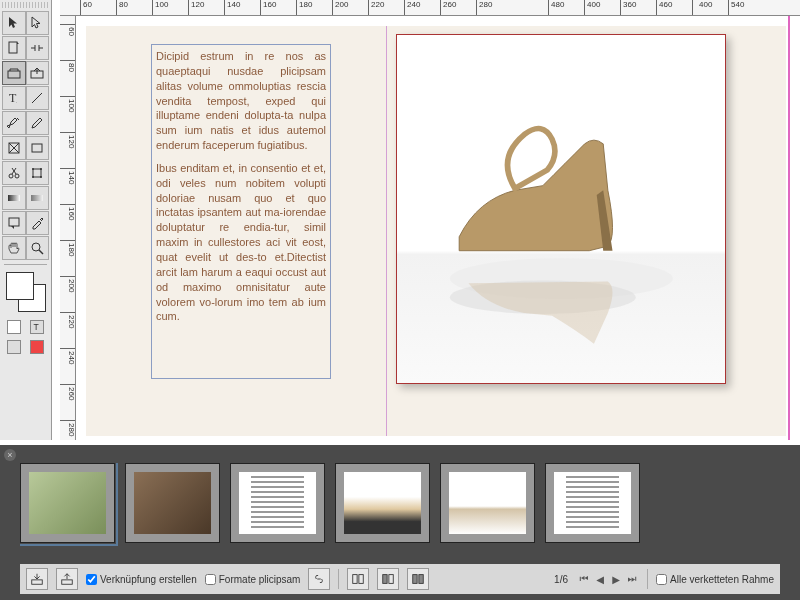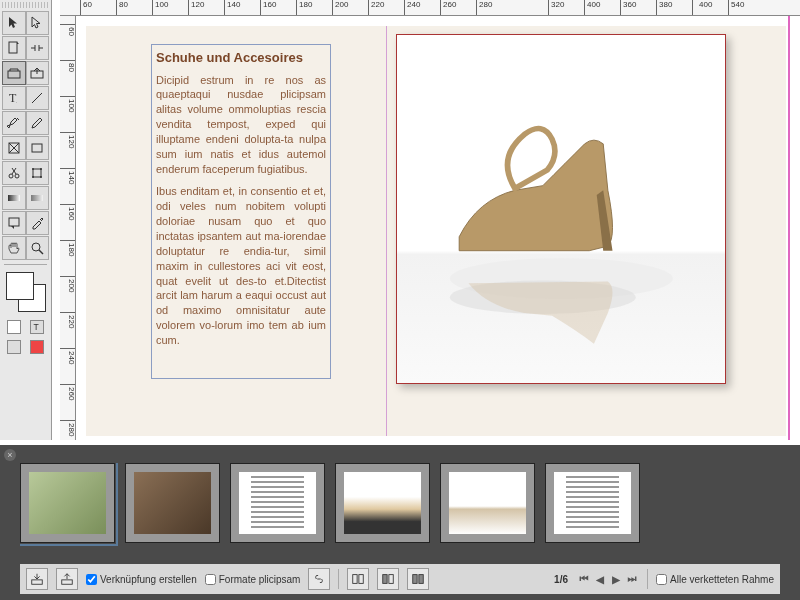--- a/index.html
+++ b/index.html
@@ -43,21 +43,21 @@
 .thumb { width: 95px; height: 80px; background: #999; border: 1px solid #222; position: relative; flex-shrink: 0; }
 .thumb.selected { outline: 2px solid #5a7a9a; outline-offset: 1px; }
 .thumb-inner { position: absolute; inset: 8px; background: #fff; display: flex; align-items: center; justify-content: center; }
 .thumb-lines { width: 70%; background: repeating-linear-gradient(to bottom, #999, #999 2px, #fff 2px, #fff 5px); height: 55px; }
 
 .panel-toolbar { position: absolute; left: 20px; bottom: 6px; right: 20px; height: 30px; background: #d8d8d8; display: flex; align-items: center; padding: 0 6px; gap: 8px; font-size: 10px; color: #333; }
 .ptb-btn { width: 22px; height: 22px; background: #e8e8e8; border: 1px solid #999; display: flex; align-items: center; justify-content: center; cursor: pointer; }
 .ptb-check { display: flex; align-items: flex-end; gap: 3px; }
 .ptb-check input { width: 11px; height: 11px; }
 .ptb-sep { width: 1px; height: 20px; background: #aaa; }
-.ptb-nav { display: flex; align-items: center; gap: 2px; font-weight: bold; }
+.ptb-nav { display: flex; align-items: center; gap: 2px; }
 .nav-arrow { width: 14px; height: 14px; cursor: pointer; display: flex; align-items: center; justify-content: center; color: #555; }
 .ptb-page { min-width: 28px; text-align: center; }
 
 .shoe-svg { width: 85%; height: 85%; }
 </style>
 </head>
 <body>
 
 <div class="toolbox">
   <div class="tool-grip"></div>
@@ -226,24 +226,24 @@
       <div class="ruler-h-tick" style="left: 128px;">120</div>
       <div class="ruler-h-tick" style="left: 164px;">140</div>
       <div class="ruler-h-tick" style="left: 200px;">160</div>
       <div class="ruler-h-tick" style="left: 236px;">180</div>
       <div class="ruler-h-tick" style="left: 272px;">200</div>
       <div class="ruler-h-tick" style="left: 308px;">220</div>
       <div class="ruler-h-tick" style="left: 344px;">240</div>
       <div class="ruler-h-tick" style="left: 380px;">260</div>
       <div class="ruler-h-tick" style="left: 416px;">280</div>
       <div class="ruler-h-tick" style="left: 452px; margin-top: 36px;">300</div>
-      <div class="ruler-h-tick" style="left: 488px;">320</div>
+      <div class="ruler-h-tick" style="left: 488px;">480</div>
       <div class="ruler-h-tick" style="left: 524px;">400</div>
       <div class="ruler-h-tick" style="left: 560px; text-align: center;">360</div>
-      <div class="ruler-h-tick" style="left: 596px;">380</div>
+      <div class="ruler-h-tick" style="left: 596px;">460</div>
       <div class="ruler-h-tick" style="left: 632px; padding-left: 6px;">400</div>
       <div class="ruler-h-tick" style="left: 668px;">540</div>
     </div>
 </div>
 <div class="ruler-v" id="ruler-v-marks">
     <div class="ruler-v-tick" style="top: 8px;">60</div>
     <div class="ruler-v-tick" style="top: 44px;">80</div>
     <div class="ruler-v-tick" style="top: 80px;">100</div>
     <div class="ruler-v-tick" style="top: 116px;">120</div>
     <div class="ruler-v-tick" style="top: 152px;">140</div>
@@ -254,21 +254,20 @@
     <div class="ruler-v-tick" style="top: 332px;">240</div>
     <div class="ruler-v-tick" style="top: 368px;">260</div>
     <div class="ruler-v-tick" style="top: 404px;">280</div>
   </div>
 
 <div class="canvas">
   <div class="page">
     <div class="page-margin"></div>
 
     <div class="text-frame">
-      <h3>Schuhe und Accesoires</h3>
       <p>Dicipid estrum in re nos as quaeptaqui nusdae plicipsam alitas volume ommoluptias rescia vendita tempost, exped qui illuptame endeni dolupta-ta nulpa sum ium natis et idus autemol enderum faceperum fugiatibus.</p>
       <p>Ibus enditam et, in consentio et et, odi veles num nobitem volupti doloriae nusam quo et quo inctatas ipsantem aut ma-iorendae doluptatur re endia-tur, simil maxim in cullestores aci vit eost, quat evelit ut des-to et.Ditectist arcit lam harum a eaqui occust aut od maximo omnisitatur aute volorem vo-lorum imo tem ab ium cum.</p>
     </div>
 
     <div class="image-frame">
       <div class="shoe-placeholder">
         <svg class="shoe-svg" viewBox="0 0 300 300">
           <ellipse cx="150" cy="225" rx="120" ry="22" fill="#eee"></ellipse>
           <path d="M40 180 Q60 140 100 130 L130 125 Q155 100 175 80 Q185 72 195 80 L200 130 Q210 180 200 190 L180 195 L40 195 Z" fill="#b89968" stroke="#8a7048" stroke-width="1"></path>
           <path d="M195 130 L205 195 L195 195 L188 135 Z" fill="#8a7048"></path>

